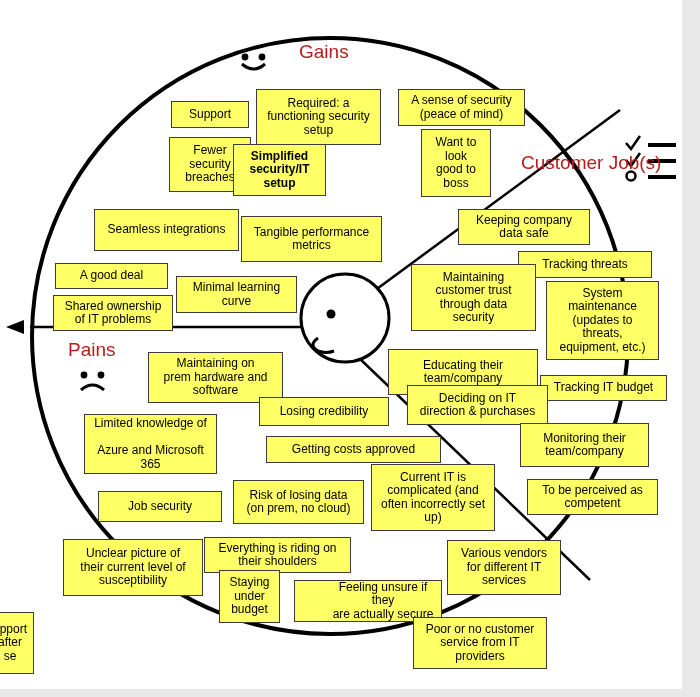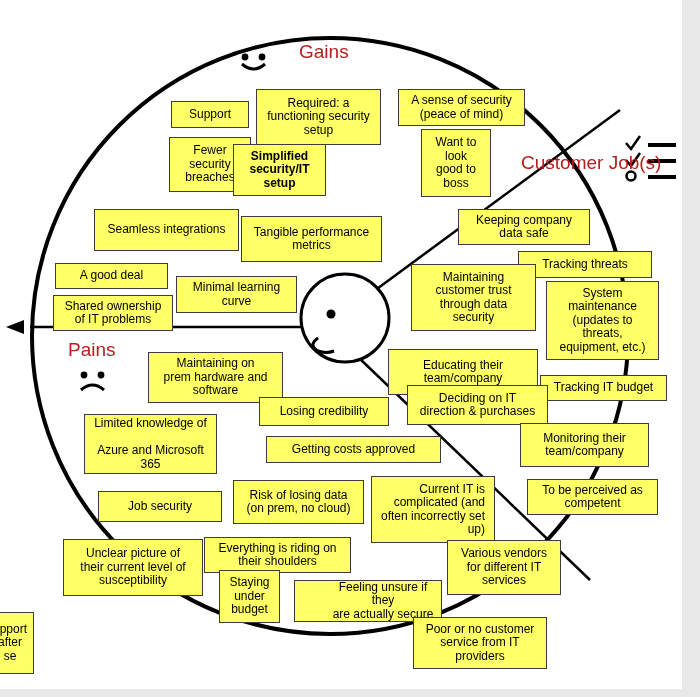--- a/index.html
+++ b/index.html
@@ -164,21 +164,21 @@
   <div class="note" style="left:266px;top:436px;width:175px;height:27px;">Getting costs approved</div>
 
   <div class="note" style="left:520px;top:423px;width:129px;height:44px;">Monitoring their
 team/company</div>
 
   <div class="note" style="left:98px;top:491px;width:124px;height:31px;">Job security</div>
 
   <div class="note" style="left:233px;top:480px;width:131px;height:44px;">Risk of losing data
 (on prem, no cloud)</div>
 
-  <div class="note" style="left:371px;top:476px;width:124px;height:67px;text-align:right;">Current IT is
+  <div class="note" style="left:371px;top:464px;width:124px;height:67px;">Current IT is
 complicated (and
 often incorrectly set
 up)</div>
 
   <div class="note" style="left:527px;top:479px;width:131px;height:36px;">To be perceived as
 competent</div>
 
   <div class="note" style="left:204px;top:537px;width:147px;height:36px;">Everything is riding on
 their shoulders</div>
 

